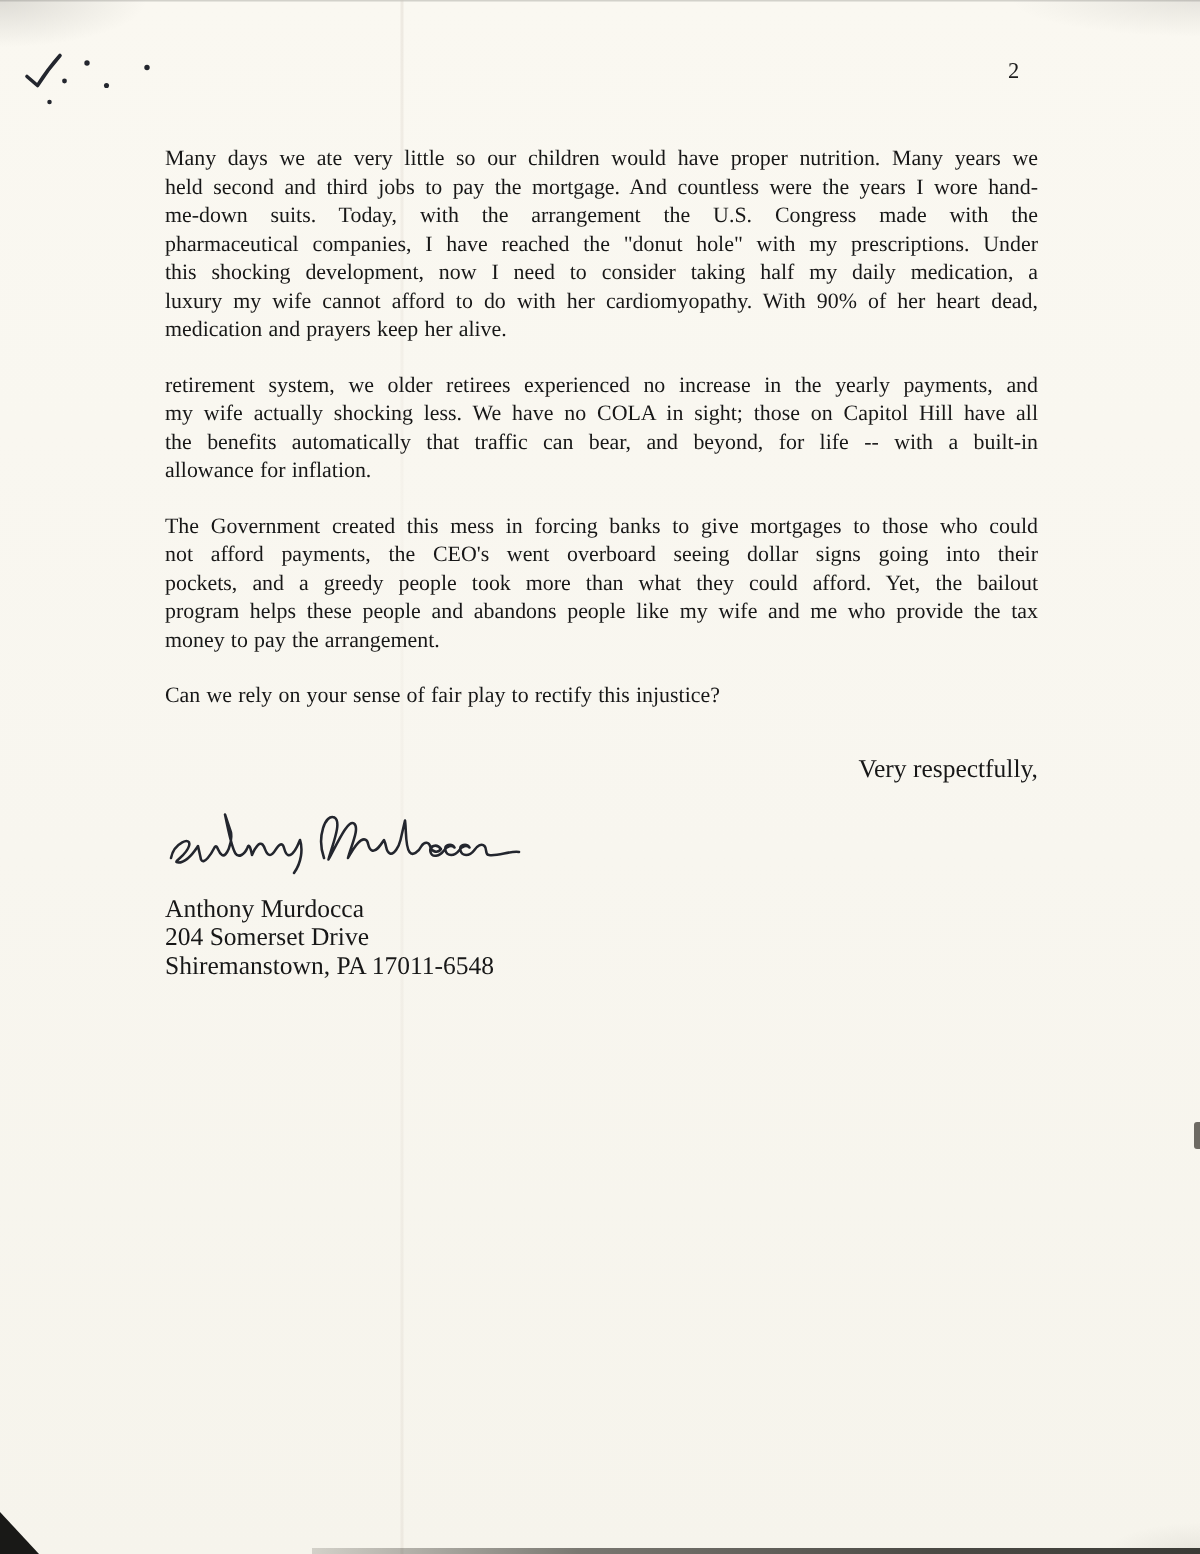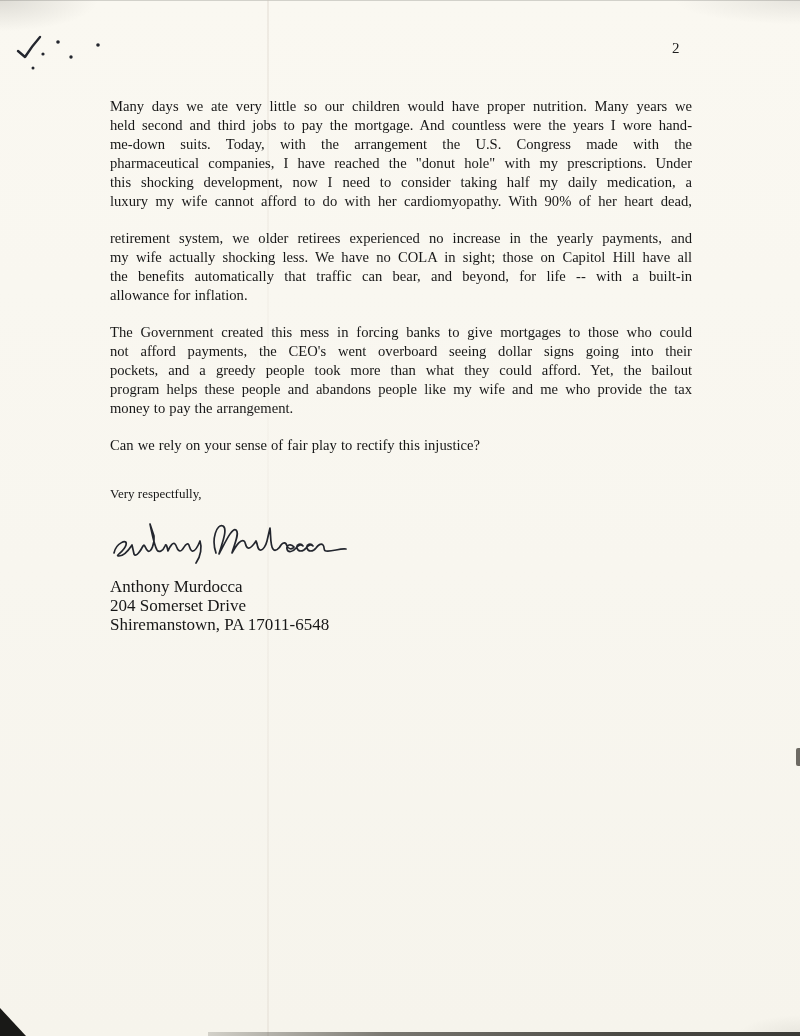--- a/index.html
+++ b/index.html
@@ -30,21 +30,21 @@
   .pen-marks { position: absolute; left: 10px; top: 30px; }
   .letter-body { position: absolute; left: 110px; top: 85px; width: 582px; }
   .para { margin: 12px 0 18px 0; }
   .line {
     font-size: 14.6px; line-height: 19px;
     text-align: justify; text-align-last: justify;
     word-spacing: 0.5px;
     white-space: normal;
   }
   .line.last { text-align-last: left; }
-  .closing { font-size: 13px; line-height: 19px; margin-top: 29px; }
+  .closing { font-size: 17px; line-height: 19px; margin-top: 29px; text-align: right; }
   .signature-wrap { margin: 12px 0 0 -6px; height: 60px; }
   .signer-block { margin-top: 2px; }
   .signer-line { font-size: 17px; line-height: 19px; }
   .corner-artifact {
     position: absolute; left: 0; bottom: 0; width: 26px; height: 28px;
     background: #191917;
     clip-path: polygon(0 0, 0 100%, 100% 100%);
   }
   .bottom-edge {
     position: absolute; bottom: 0; left: 208px; right: 0; height: 4px;
@@ -75,20 +75,21 @@
   <div class="page-number">2</div>
 
   <div class="letter-body">
     <div class="para">
         <div class="line">Many days we ate very little so our children would have proper nutrition. Many years we</div>
         <div class="line">held second and third jobs to pay the mortgage. And countless were the years I wore hand-</div>
         <div class="line">me-down suits. Today, with the arrangement the U.S. Congress made with the</div>
         <div class="line">pharmaceutical companies, I have reached the "donut hole" with my prescriptions. Under</div>
         <div class="line">this shocking development, now I need to consider taking half my daily medication, a</div>
         <div class="line">luxury my wife cannot afford to do with her cardiomyopathy. With 90% of her heart dead,</div>
+        <div class="line last">medication and prayers keep her alive.</div>
       </div>
     <div class="para">
         <div class="line">retirement system, we older retirees experienced no increase in the yearly payments, and</div>
         <div class="line">my wife actually shocking less. We have no COLA in sight; those on Capitol Hill have all</div>
         <div class="line">the benefits automatically that traffic can bear, and beyond, for life -- with a built-in</div>
         <div class="line last">allowance for inflation.</div>
       </div>
     <div class="para">
         <div class="line">The Government created this mess in forcing banks to give mortgages to those who could</div>
         <div class="line">not afford payments, the CEO's went overboard seeing dollar signs going into their</div>

